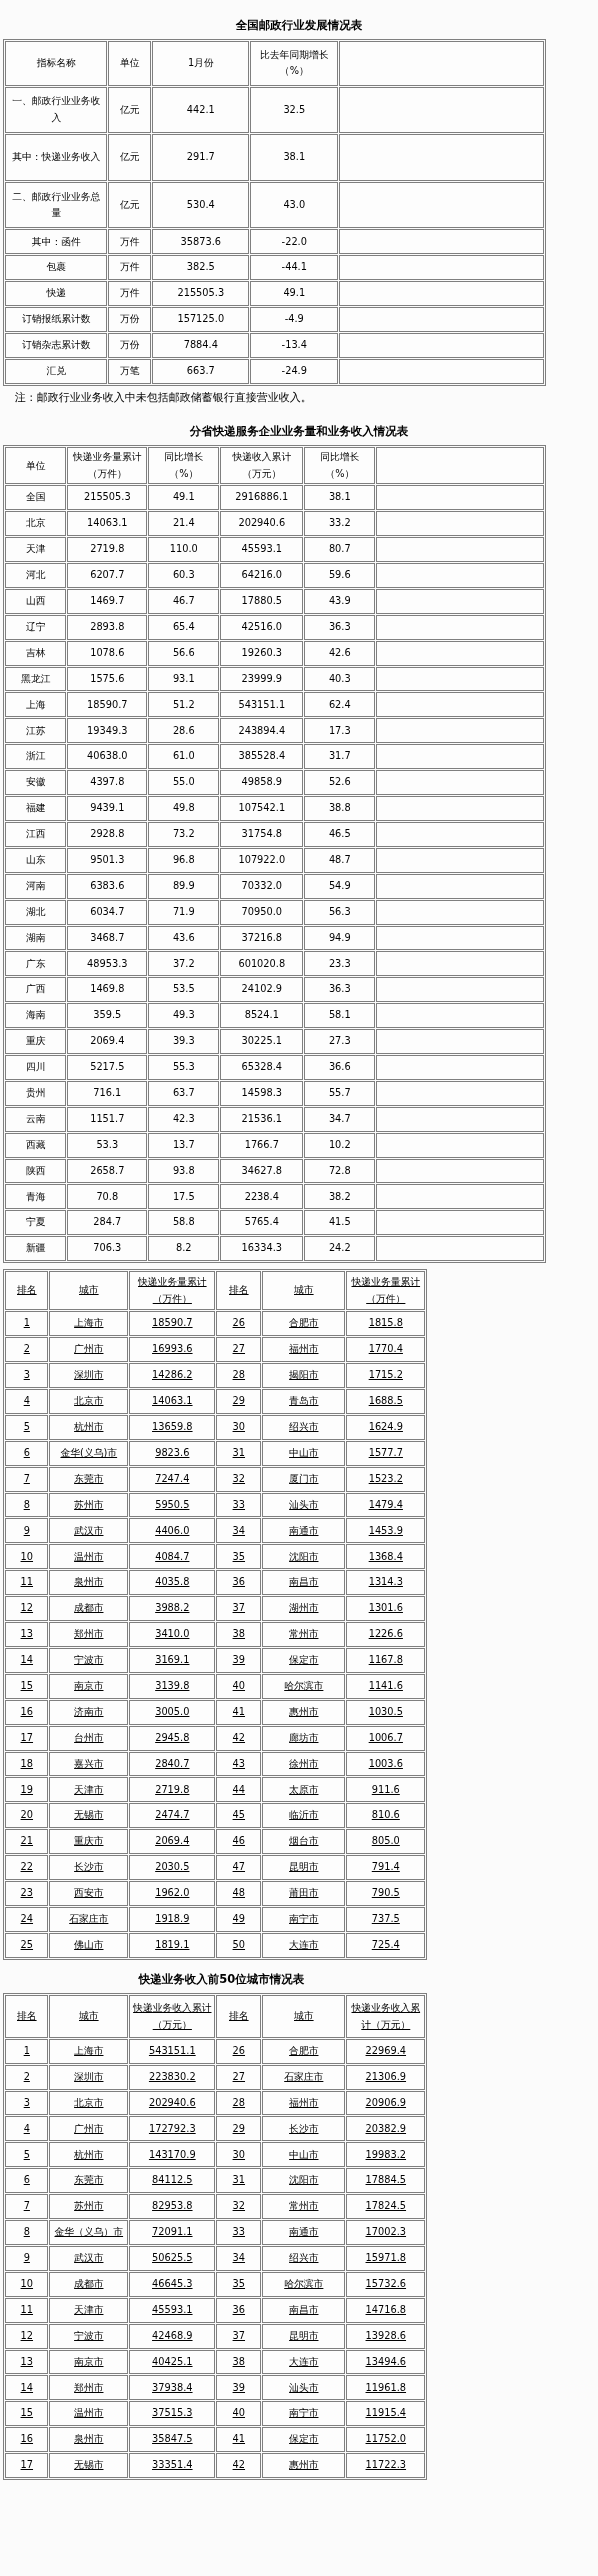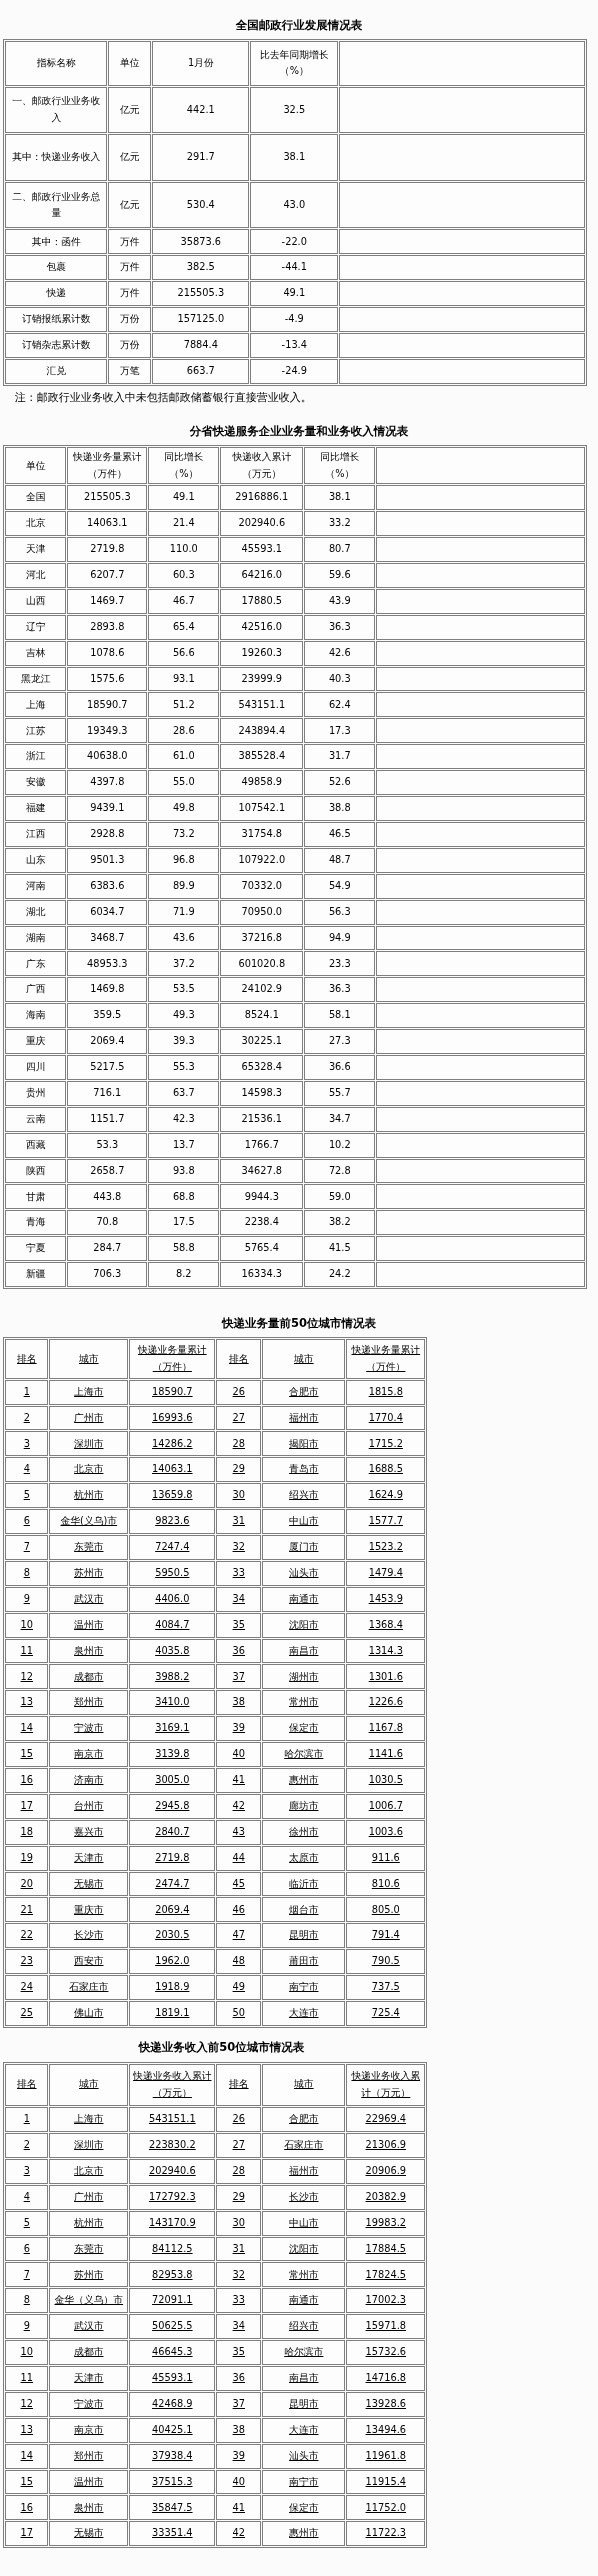--- a/index.html
+++ b/index.html
@@ -11,21 +11,21 @@
   .title { font-size:11.5px; font-weight:bold; text-align:center; margin:0; line-height:16.4px; }
   #t1-title { padding-top:17px; }
   #t2-title { margin-top:19.7px; }
   #t3-title { margin-top:26px; }
   #t4-title { margin-top:11.5px; width:443px; }
   table {
     border-collapse:separate; border-spacing:1.6px;
     border:0.8px solid #7f7f7f; background:#fbfbfb;
     table-layout:fixed; margin-left:3.3px;
   }
-  #t1, #t2 { width:584px; margin-top:5.7px; }
+  #t1, #t2 { width:543px; margin-top:5.7px; }
   #t3, #t4 { width:424px; margin-top:5.7px;text-decoration:underline; }
   th, td {
     border:0.8px solid #7f7f7f; background:#fdfdfd;
     font-weight:normal; text-align:center; vertical-align:middle;
     padding:0.8px 2.5px; overflow:hidden; line-height:1.7;
   }
   td { height:21.3px; }
   #t1 th { height:41px; }
   #t2 th { height:33px; }
   #t3 th { height:36px; }
@@ -396,28 +396,20 @@
 
         <tr>
           <td>陕西</td>
           <td>2658.7</td>
           <td>93.8</td>
           <td>34627.8</td>
           <td>72.8</td>
           <td></td>
         </tr>
 
-        <tr>
-          <td>甘肃</td>
-          <td>443.8</td>
-          <td>68.8</td>
-          <td>9944.3</td>
-          <td>59.0</td>
-          <td></td>
-        </tr>
 
         <tr>
           <td>青海</td>
           <td>70.8</td>
           <td>17.5</td>
           <td>2238.4</td>
           <td>38.2</td>
           <td></td>
         </tr>
 
@@ -434,21 +426,20 @@
           <td>新疆</td>
           <td>706.3</td>
           <td>8.2</td>
           <td>16334.3</td>
           <td>24.2</td>
           <td></td>
         </tr>
       </tbody>
   </table>
 
-  <p class="title" id="t3-title">快递业务量前50位城市情况表</p>
 
   <table id="t3">
     <colgroup>
       <col style="width:43px">
         <col style="width:79px">
         <col style="width:86px">
         <col style="width:45px">
         <col style="width:83px">
         <col>
     </colgroup>

